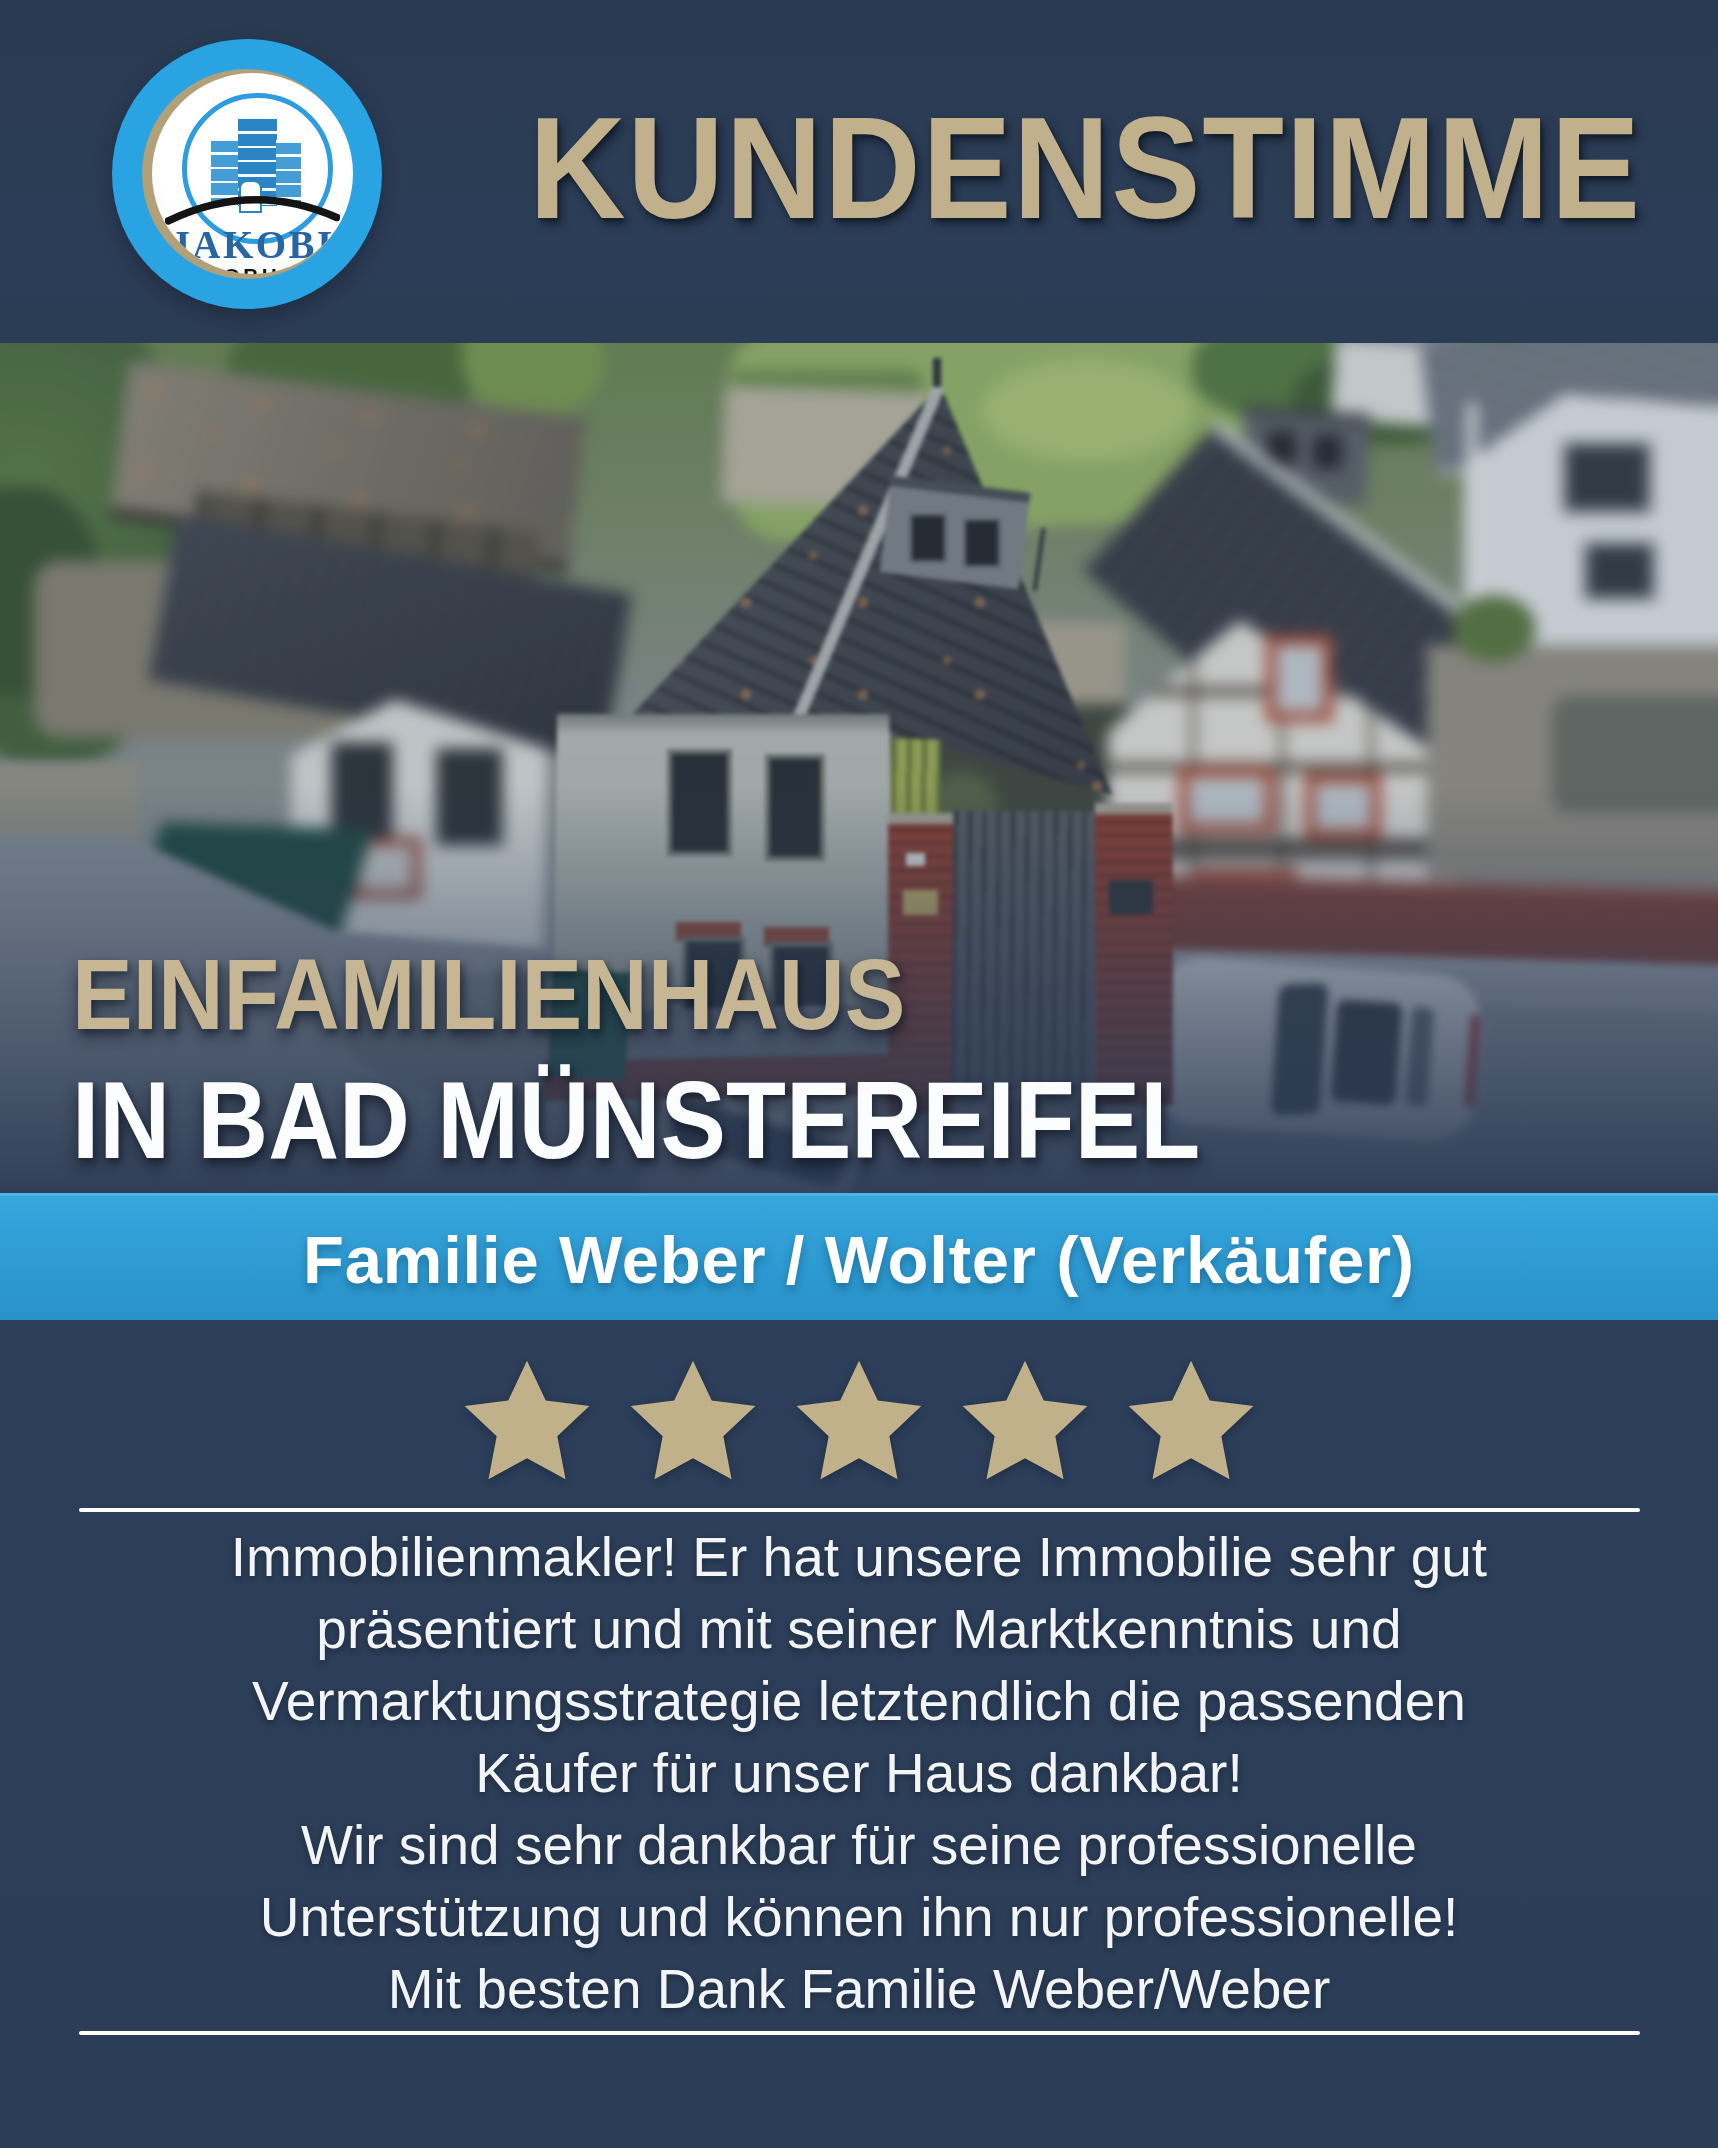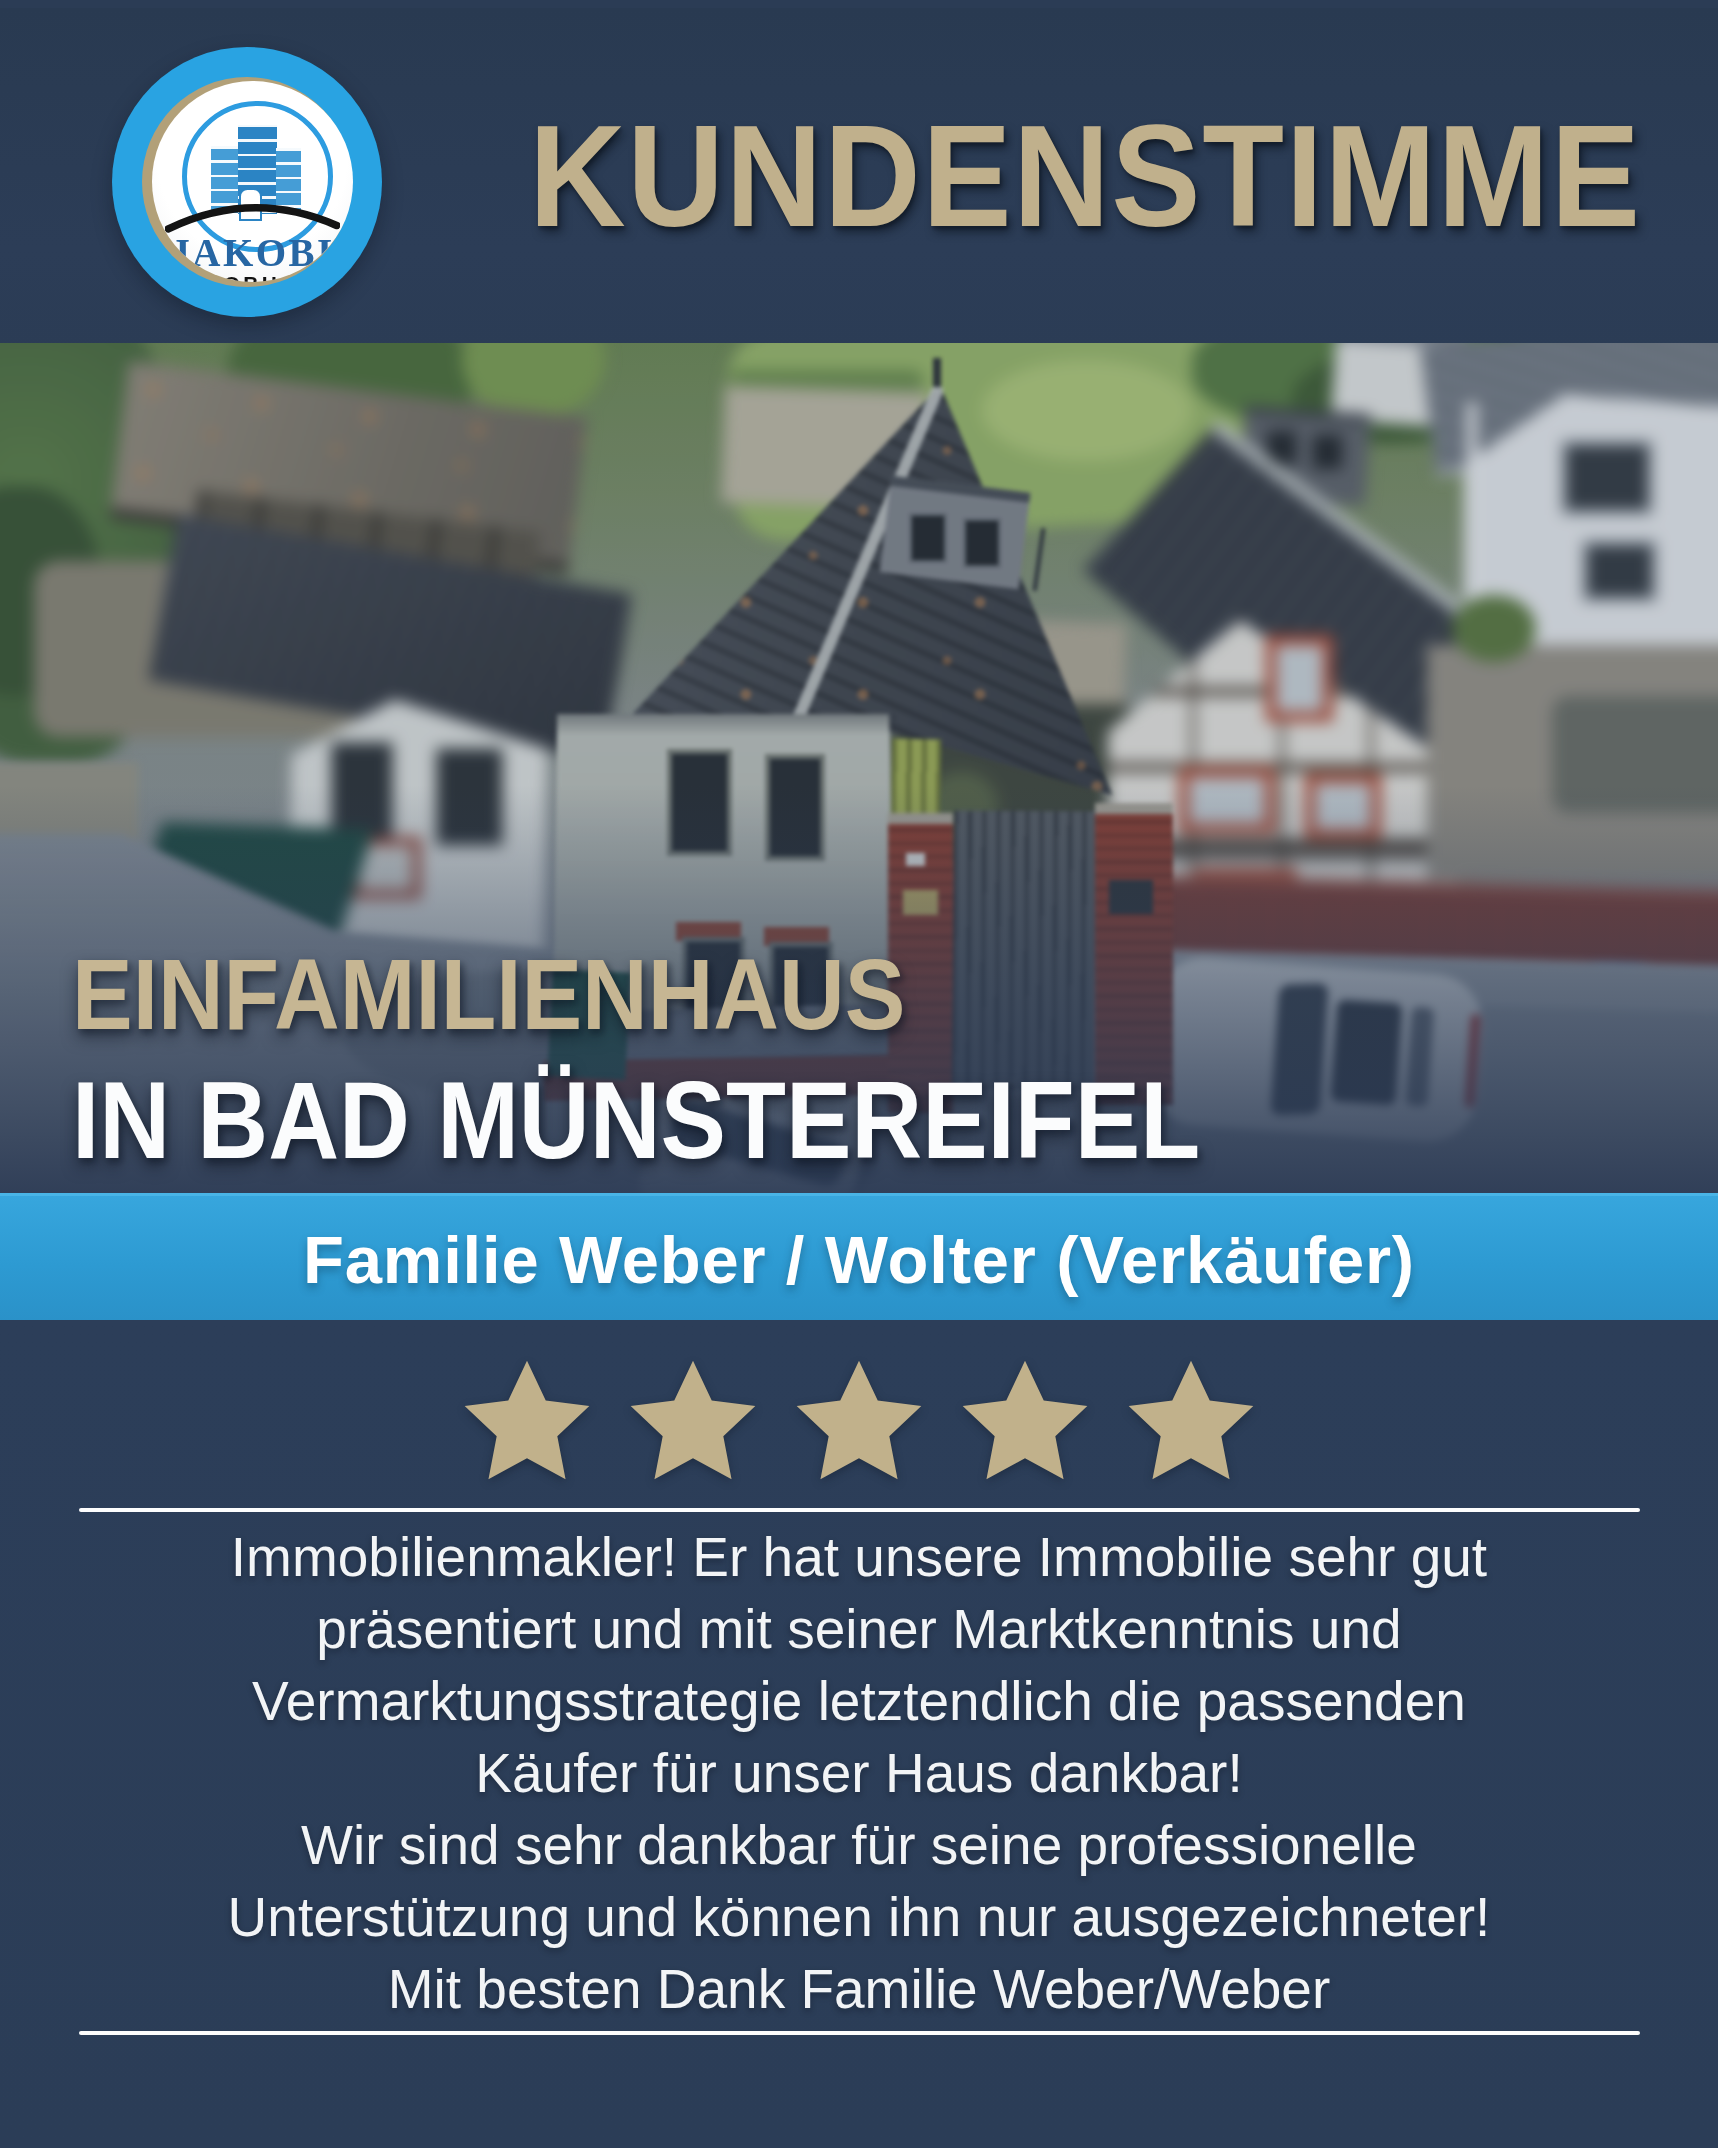--- a/index.html
+++ b/index.html
@@ -1,20 +1,20 @@
 <!DOCTYPE html>
 <html style="font-size:13.4px"><head>
 <meta charset="utf-8">
 <style>
   html,body{margin:0;padding:0;background:#1c2737;}
   .page{position:relative;width:1718px;height:2148px;overflow:hidden;
         font-family:"Liberation Sans",sans-serif;background:#2b3c55;}
 
   
-  .header{position:absolute;left:0;top:8px;width:1718px;height:343px;
+  .header{position:absolute;left:0;top:0;width:1718px;height:343px;
           background:linear-gradient(180deg,#293a51 0%,#2c3d57 70%,#2b3c55 100%);}
   .page-title{position:absolute;left:529px;top:97px;margin:0;
               font-size:144px;font-weight:700;letter-spacing:1.7px;line-height:1;
               color:#c0b08c;transform:scaleX(.93);transform-origin:left top;
               text-shadow:4.2px 5.9px 10px rgba(8,14,24,.55),1.7px 2.5px 3.4px rgba(8,14,24,.35);
               white-space:nowrap;}
 
   
   .logo{position:absolute;left:112px;top:39px;width:270px;height:270px;border-radius:50%;
         background:#29a3e2;box-shadow:0 8.4px 20px rgba(10,16,28,.35);}
@@ -258,20 +258,20 @@
           <polygon fill="#c1b18b" points="75,2 97.3,49.3 149.2,55.9 111.1,91.7 120.9,143.1 75,118 29.1,143.1 38.9,91.7 0.8,55.9 52.7,49.3"></polygon>
         </svg>
       </div>
     <hr class="rule top">
     <div class="quote">
         <div>Immobilienmakler! Er hat unsere Immobilie sehr gut</div>
         <div>präsentiert und mit seiner Marktkenntnis und</div>
         <div>Vermarktungsstrategie letztendlich die passenden</div>
         <div>Käufer für unser Haus dankbar!</div>
         <div>Wir sind sehr dankbar für seine professionelle</div>
-        <div>Unterstützung und können ihn nur ausgezeichneter!</div>
+        <div>Unterstützung und können ihn nur professionelle!</div>
         <div>Mit besten Dank Familie Weber/Weber</div>
       </div>
     <hr class="rule bottom">
   </section>
 
 </div>
 
 
 </body></html>

